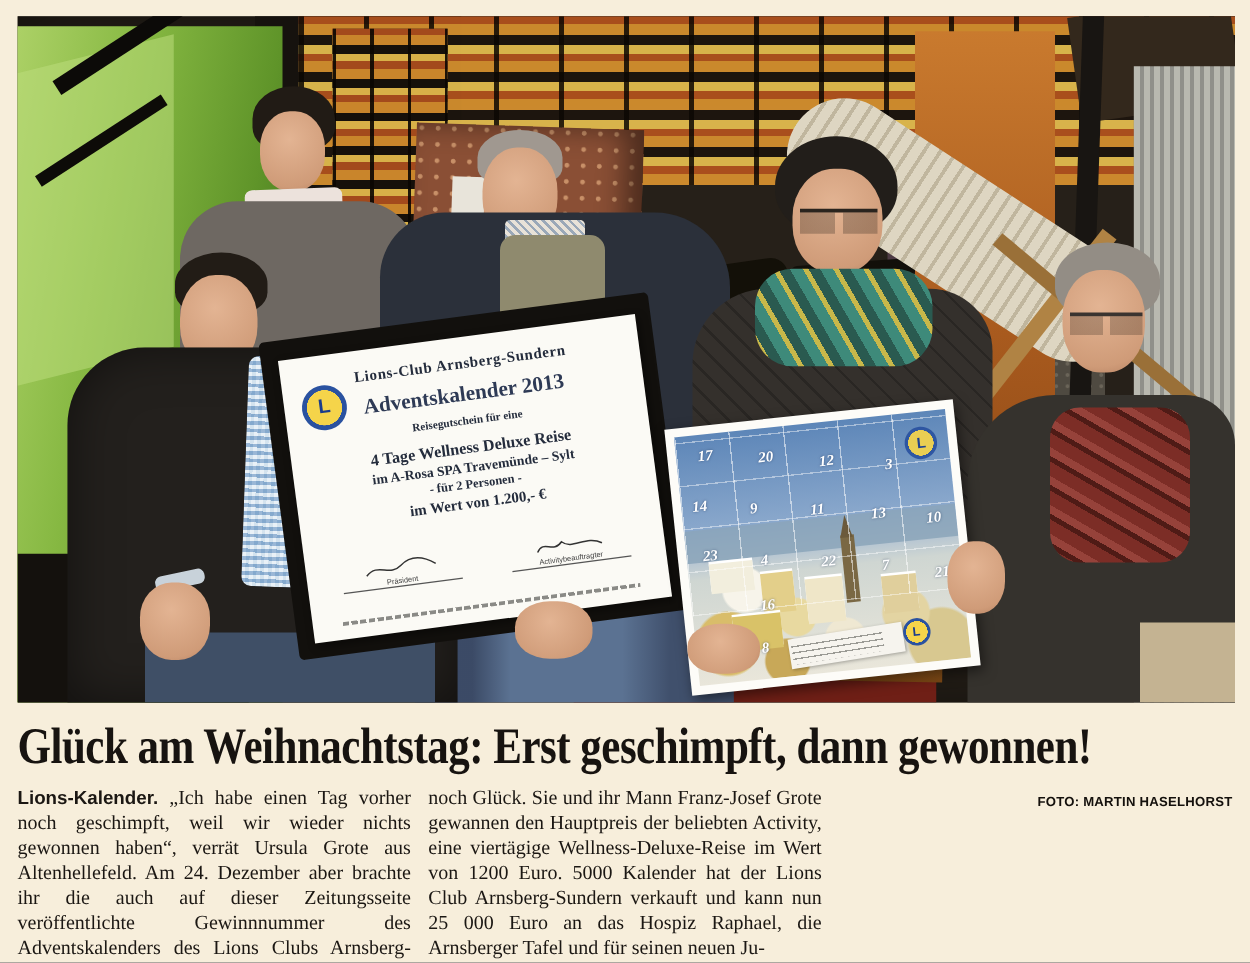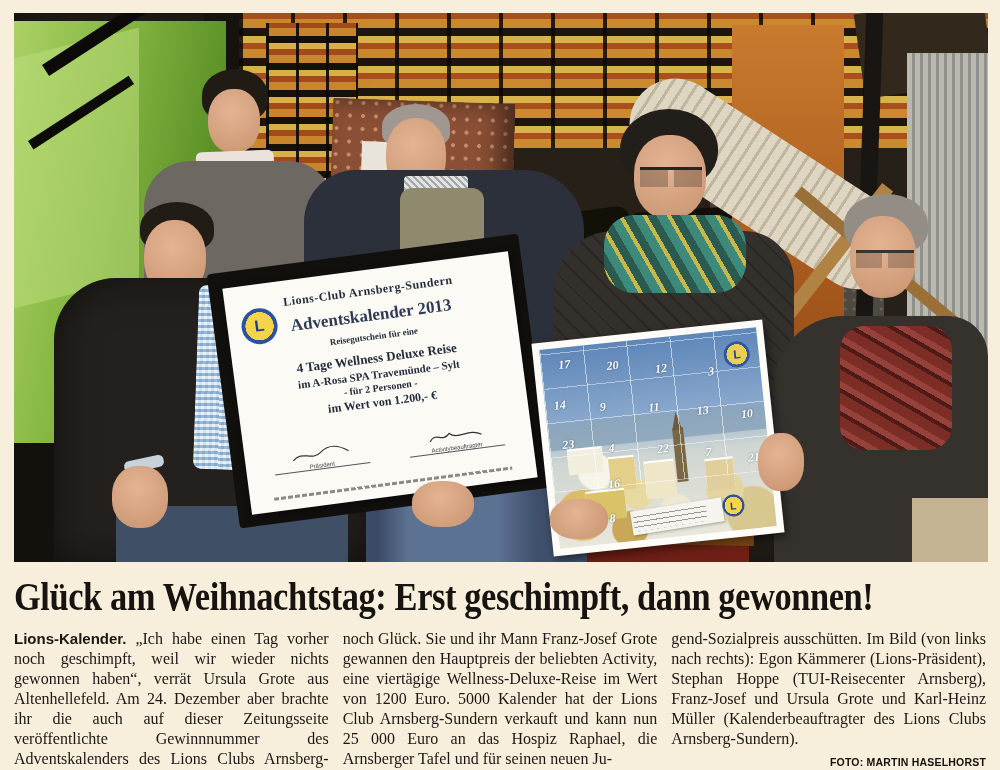--- a/index.html
+++ b/index.html
@@ -349,18 +349,18 @@
     </div>
     <div class="hand-cal-l skin"></div>
     <div class="hand-cal-r skin"></div>
   </div>
 
   <h1 class="headline">Glück am Weihnachtstag: Erst geschimpft, dann gewonnen!</h1>
 
   <div class="columns">
     <div class="col"><span class="lead">Lions-Kalender.</span> <span>„Ich habe einen Tag vorher noch geschimpft, weil wir wieder nichts gewonnen haben“, verrät Ursula Grote aus Altenhellefeld. Am 24. Dezember aber brachte ihr die auch auf dieser Zeitungsseite veröffentlichte Gewinnnummer des Adventskalenders des Lions Clubs Arnsberg-Sundern dann doch</span></div>
     <div class="col"><span>noch Glück. Sie und ihr Mann Franz-Josef Grote gewannen den Hauptpreis der beliebten Activity, eine viertägige Wellness-Deluxe-Reise im Wert von 1200 Euro. 5000 Kalender hat der Lions Club Arnsberg-Sundern verkauft und kann nun 25 000 Euro an das Hospiz Raphael, die Arnsberger Tafel und für seinen neuen Ju-</span></div>
-    <div class="col"><span>gend-Sozialpreis ausschütten. Im Bild (von links nach rechts): Egon Kämmerer (Lions-Präsident), Stephan Hoppe (TUI-Reisecenter Arnsberg), Franz-Josef und Ursula Grote und Karl-Heinz Müller (Kalenderbeauftragter des Lions Clubs Arnsberg-Sundern).</span>
+    <div class="col">
       <div class="credit">FOTO: MARTIN HASELHORST</div>
     </div>
   </div>
 
 </div>
 
 </body></html>

